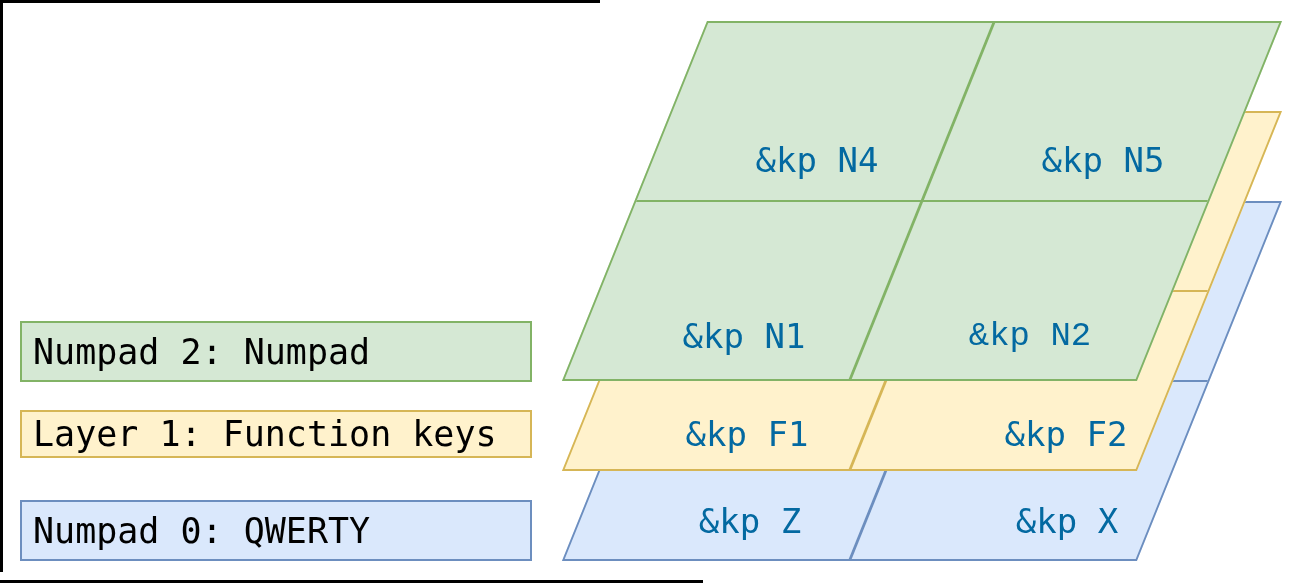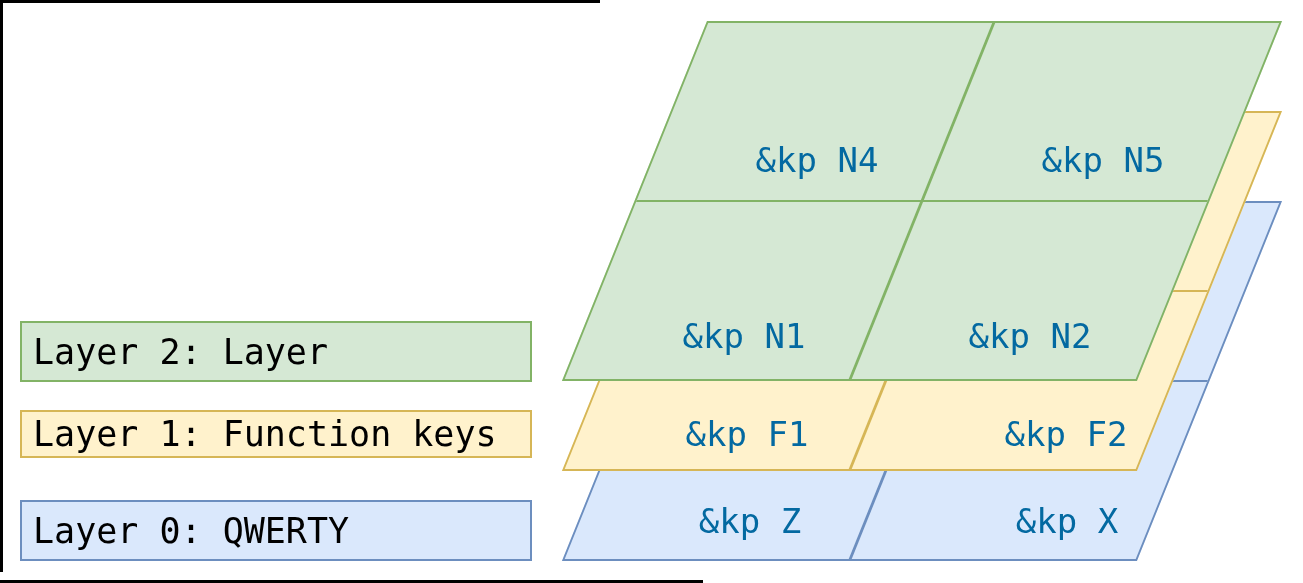--- a/index.html
+++ b/index.html
@@ -44,21 +44,21 @@
     z-index: 10;
     transform: translateX(-50%);
     font-size: 34px;
     line-height: 1;
     color: #0369a1;
     white-space: pre;
   }
   .k-n4 { left: 817px;  top: 143px; }
   .k-n5 { left: 1103px; top: 143px; }
   .k-n1 { left: 744px;  top: 319px; }
-  .k-n2 { left: 1030px; top: 319px; }
+  .k-n2 { left: 1030px; top: 319px; font-family: Liberation Mono, monospace; }
   .k-f1 { left: 747px;  top: 417px; }
   .k-f2 { left: 1030px; top: 417px; margin-left: 36px; }
   .k-z  { left: 750px;  top: 504px; }
   .k-x  { left: 1031px; top: 504px; margin-left: 36px; }
 
   
   .legend {
     position: absolute;
     left: 20px;
     width: 512px;
@@ -99,22 +99,22 @@
   <div class="key k-n4">&amp;kp N4</div>
   <div class="key k-n5">&amp;kp N5</div>
   <div class="key k-n1">&amp;kp N1</div>
   <div class="key k-n2">&amp;kp N2</div>
   <div class="key k-f1">&amp;kp F1</div>
   <div class="key k-f2">&amp;kp F2</div>
   <div class="key k-z">&amp;kp Z</div>
   <div class="key k-x">&amp;kp X</div>
 
   <div class="legend legend-green">
-    <span>Layer 2: Layer</span>
+    <span>Numpad 2: Numpad</span>
   </div>
   <div class="legend legend-yellow">
     <span>Layer 1: Function keys</span>
   </div>
   <div class="legend legend-blue">
-    <span>Layer 0: QWERTY</span>
+    <span>Numpad 0: QWERTY</span>
   </div>
 
 </div>
 
 </body></html>

